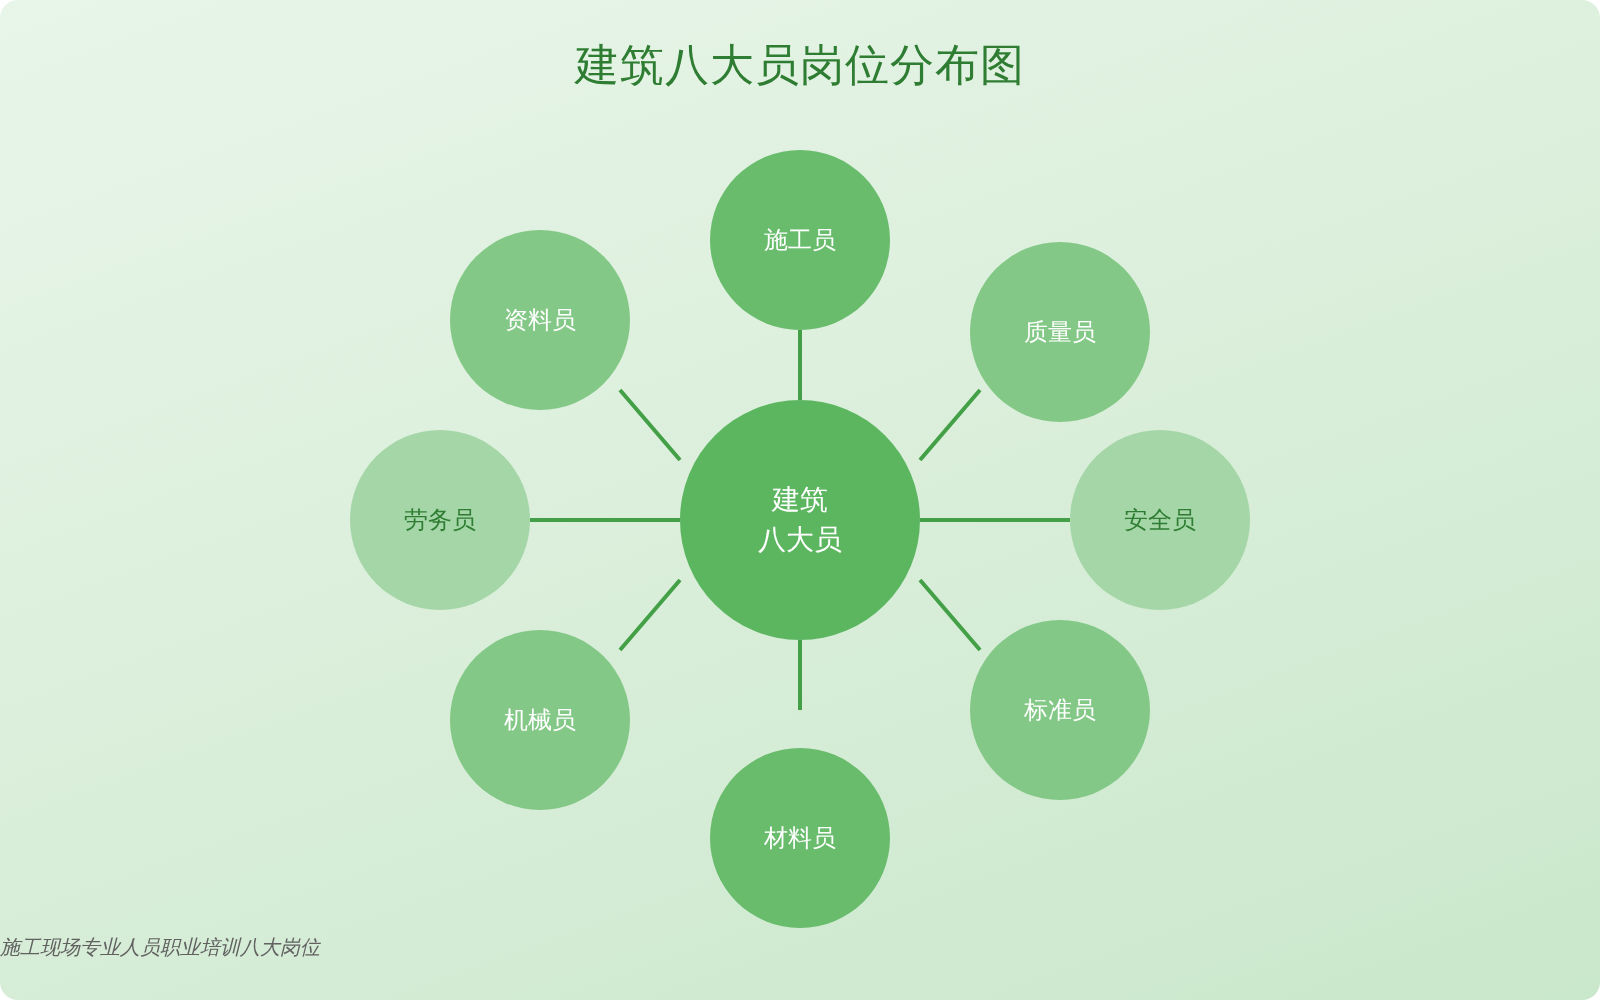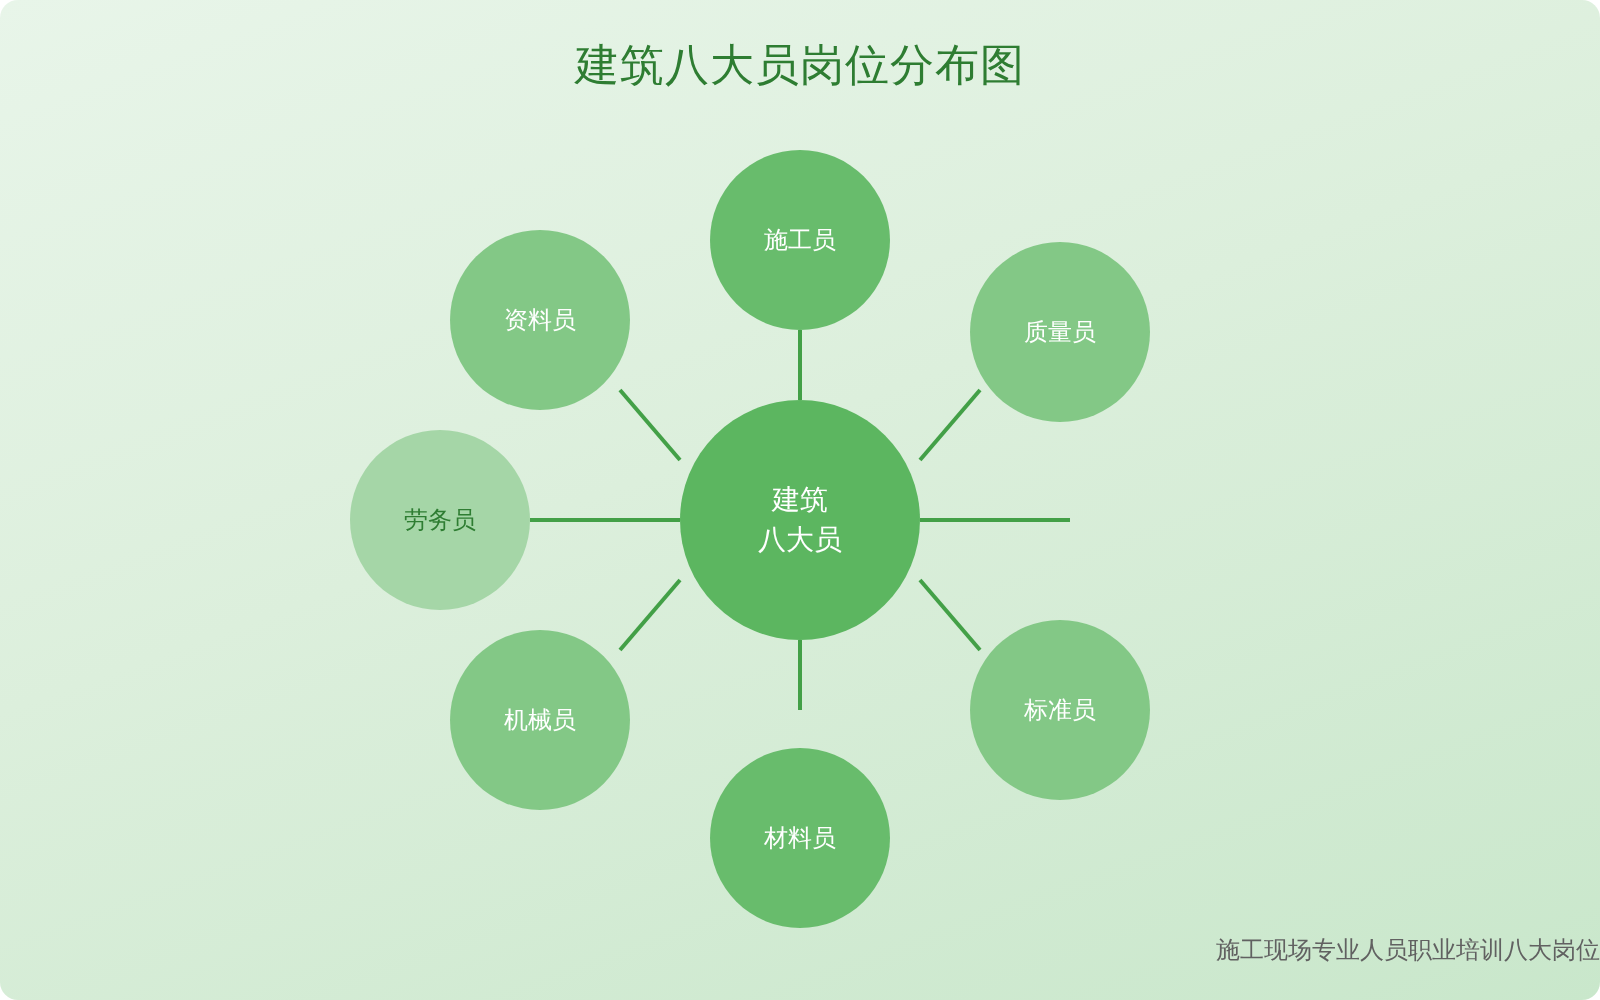--- a/index.html
+++ b/index.html
@@ -7,22 +7,22 @@
     position:absolute; left:0; top:0; width:1600px; height:1000px;
     border-radius:18px;
     background: linear-gradient(160deg, #e8f5e9 0%, #dcefdc 45%, #c9e7cb 100%);
     font-family: "DejaVu Sans", "Liberation Sans", sans-serif;
   }
   .title {
     position:absolute; left:0; width:1600px; top:36px; text-align:center;
     font-size:44px; color:#2e7d32; font-weight:500; letter-spacing:1px;
   }
   .subtitle {
-    position:absolute; left:0; width:1600px; top:934px; text-align:right;
-    font-size:24px; color:#616161;
+    position:absolute; left:0; width:1600px; top:934px; text-align:left;
+    font-size:20px; color:#616161;font-style:italic;
   }
   svg.lines { position:absolute; left:0; top:0; }
   .node {
     position:absolute; border-radius:50%;
     display:flex; align-items:center; justify-content:center; text-align:left;
     color:#ffffff; font-size:24px;
   }
   .node.center { font-size:28px; line-height:40px; flex-direction:column; }
   .node.dark-text { color:#2e7d32; }
 </style>
@@ -71,15 +71,18 @@
   </div>
 
   <div class="node" style="left:970px; top:620px; width:180px; height:180px; background:#83c886;">
     <span>标准员</span>
   </div>
 
   <div class="node dark-text" style="left:350px; top:430px; width:180px; height:180px; background:#a5d6a7;">
     <span>劳务员</span>
   </div>
 
+  <div class="node dark-text" style="left:1070px; top:430px; width:180px; height:180px; background:#a5d6a7;">
+    <span>安全员</span>
+  </div>
 
   <div class="subtitle">施工现场专业人员职业培训八大岗位</div>
 </div>
 
 </body></html>

